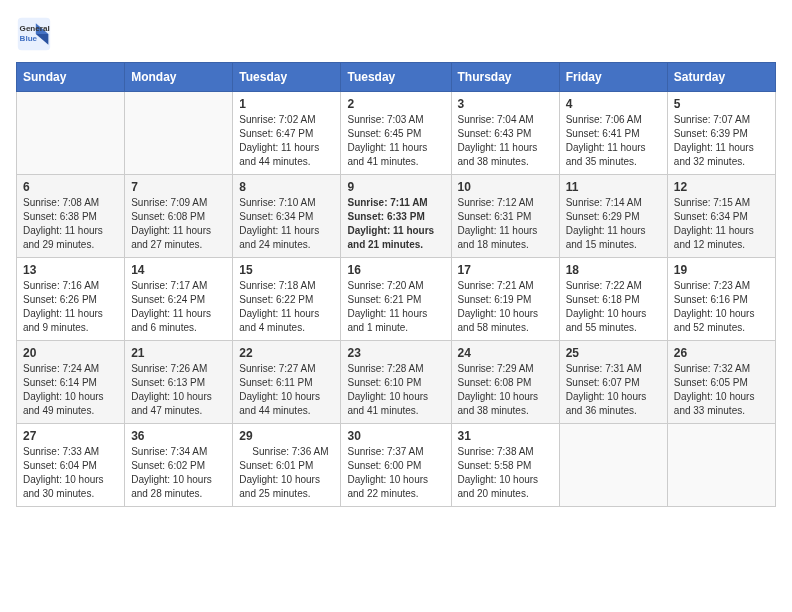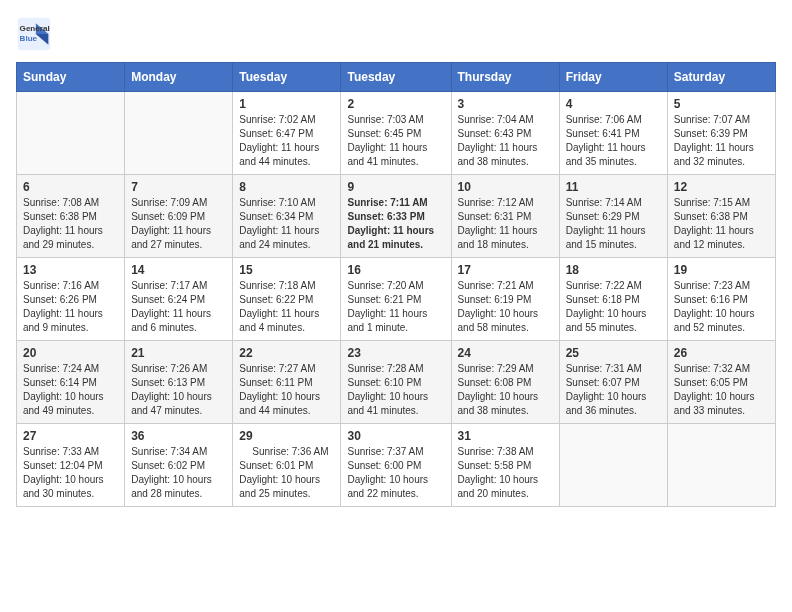--- a/index.html
+++ b/index.html
@@ -128,36 +128,36 @@
 Daylight: 11 hours and 35 minutes.</span></td>
         <td><span class="day-number">5</span><span class="day-info" style="white-space: pre-line;">Sunrise: 7:07 AM
 Sunset: 6:39 PM
 Daylight: 11 hours and 32 minutes.</span></td>
       </tr>
       <tr>
         <td><span class="day-number">6</span><span class="day-info" style="white-space: pre-line;">Sunrise: 7:08 AM
 Sunset: 6:38 PM
 Daylight: 11 hours and 29 minutes.</span></td>
         <td><span class="day-number">7</span><span class="day-info" style="white-space: pre-line;">Sunrise: 7:09 AM
-Sunset: 6:09 PM
+Sunset: 6:08 PM
 Daylight: 11 hours and 27 minutes.</span></td>
         <td><span class="day-number">8</span><span class="day-info" style="white-space: pre-line;">Sunrise: 7:10 AM
 Sunset: 6:34 PM
 Daylight: 11 hours and 24 minutes.</span></td>
         <td><span class="day-number">9</span><span class="day-info" style="white-space: pre-line; font-weight: bold;">Sunrise: 7:11 AM
 Sunset: 6:33 PM
 Daylight: 11 hours and 21 minutes.</span></td>
         <td><span class="day-number">10</span><span class="day-info" style="white-space: pre-line;">Sunrise: 7:12 AM
 Sunset: 6:31 PM
 Daylight: 11 hours and 18 minutes.</span></td>
         <td><span class="day-number">11</span><span class="day-info" style="white-space: pre-line;">Sunrise: 7:14 AM
 Sunset: 6:29 PM
 Daylight: 11 hours and 15 minutes.</span></td>
         <td><span class="day-number">12</span><span class="day-info" style="white-space: pre-line;">Sunrise: 7:15 AM
-Sunset: 6:38 PM
+Sunset: 6:34 PM
 Daylight: 11 hours and 12 minutes.</span></td>
       </tr>
       <tr>
         <td><span class="day-number">13</span><span class="day-info" style="white-space: pre-line;">Sunrise: 7:16 AM
 Sunset: 6:26 PM
 Daylight: 11 hours and 9 minutes.</span></td>
         <td><span class="day-number">14</span><span class="day-info" style="white-space: pre-line;">Sunrise: 7:17 AM
 Sunset: 6:24 PM
 Daylight: 11 hours and 6 minutes.</span></td>
         <td><span class="day-number">15</span><span class="day-info" style="white-space: pre-line;">Sunrise: 7:18 AM
@@ -194,21 +194,21 @@
 Daylight: 10 hours and 38 minutes.</span></td>
         <td><span class="day-number">25</span><span class="day-info" style="white-space: pre-line;">Sunrise: 7:31 AM
 Sunset: 6:07 PM
 Daylight: 10 hours and 36 minutes.</span></td>
         <td><span class="day-number">26</span><span class="day-info" style="white-space: pre-line;">Sunrise: 7:32 AM
 Sunset: 6:05 PM
 Daylight: 10 hours and 33 minutes.</span></td>
       </tr>
       <tr>
         <td><span class="day-number">27</span><span class="day-info" style="white-space: pre-line;">Sunrise: 7:33 AM
-Sunset: 12:04 PM
+Sunset: 6:04 PM
 Daylight: 10 hours and 30 minutes.</span></td>
         <td><span class="day-number">36</span><span class="day-info" style="white-space: pre-line;">Sunrise: 7:34 AM
 Sunset: 6:02 PM
 Daylight: 10 hours and 28 minutes.</span></td>
         <td><span class="day-number">29</span><span class="day-info" style="white-space: pre-line; margin-left: 13px;">Sunrise: 7:36 AM
 Sunset: 6:01 PM
 Daylight: 10 hours and 25 minutes.</span></td>
         <td><span class="day-number">30</span><span class="day-info" style="white-space: pre-line;">Sunrise: 7:37 AM
 Sunset: 6:00 PM
 Daylight: 10 hours and 22 minutes.</span></td>

